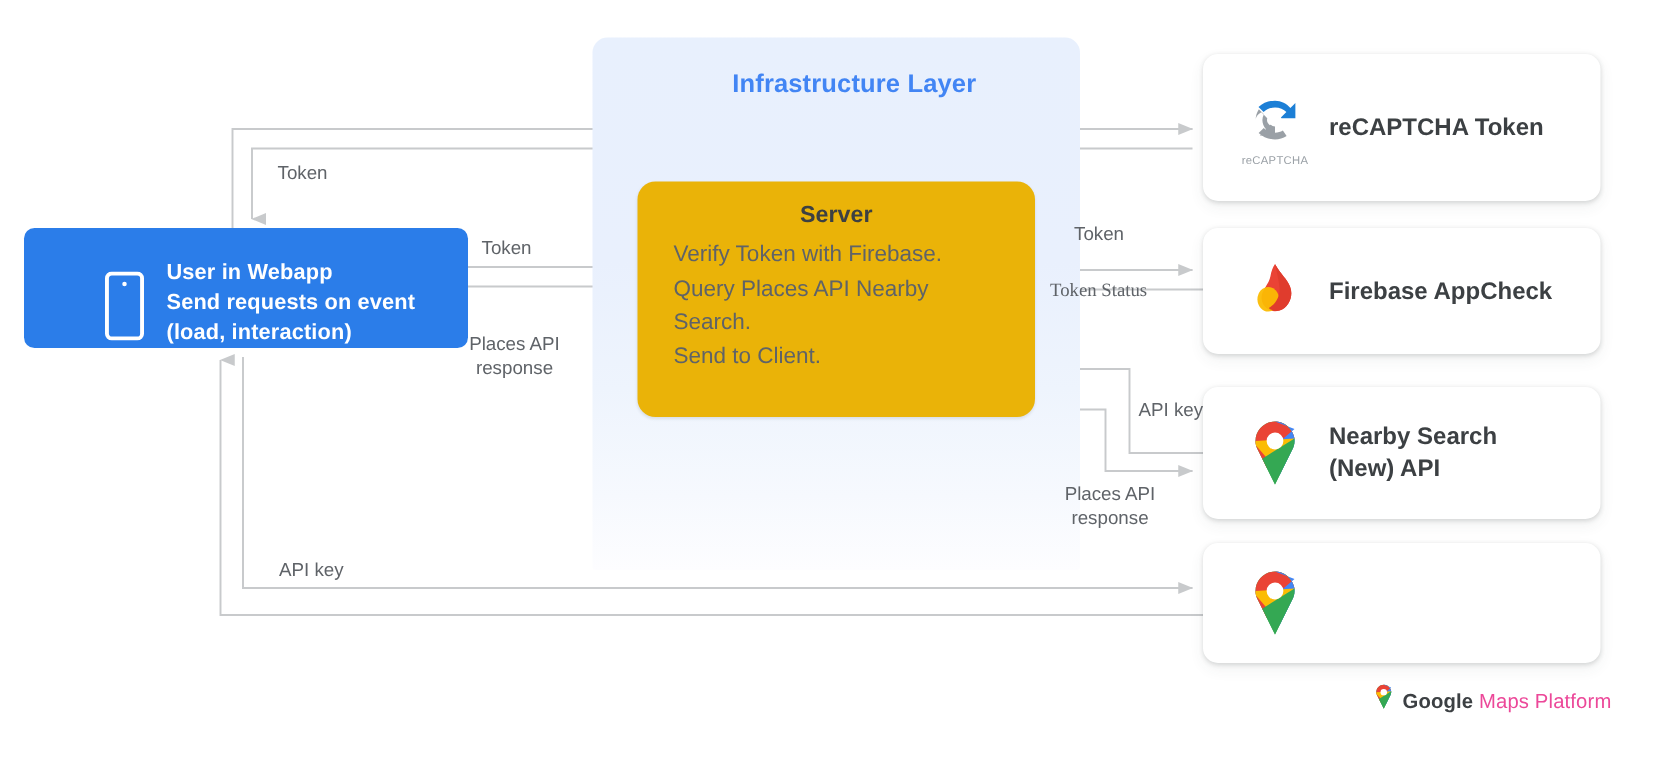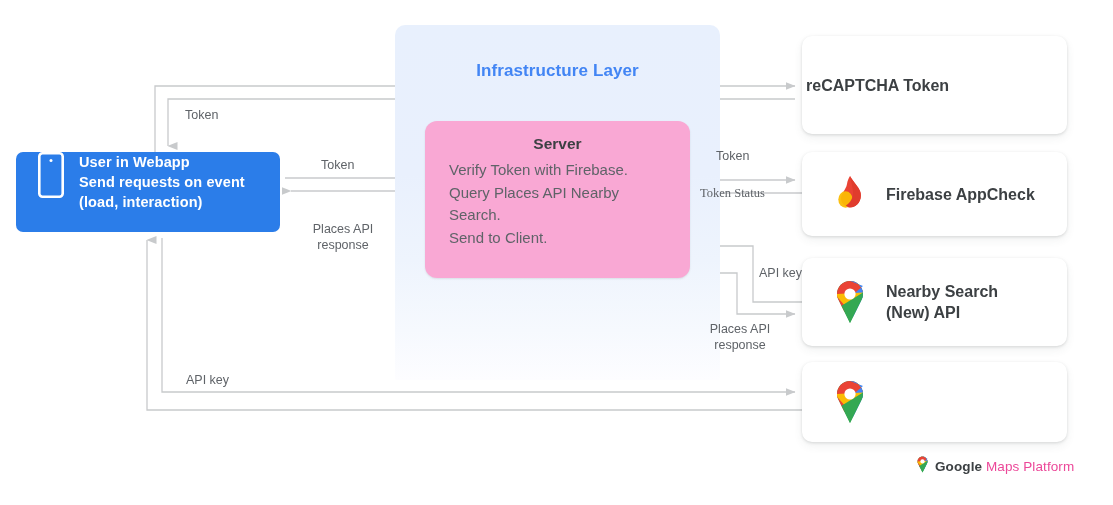--- a/index.html
+++ b/index.html
@@ -19,35 +19,36 @@
   
   .infra-panel{
     position:absolute;
     left:395px; top:25px;
     width:325px; height:355px;
     border-radius:10px 10px 2px 2px;
     background:linear-gradient(180deg,#e8f0fd 0%, #e9f0fd 42%, #eef4fd 66%, #f6f9fe 86%, #fdfdff 100%);
   }
   .infra-title{
     position:absolute;
-    left:395px; top:61px;
+    left:395px; top:46px;
     width:325px;
     text-align:center;
     font-size:17px;
     font-weight:bold;
     color:#4285f4;
     letter-spacing:.1px;
+    padding-left:12px;
   }
 
   
   .server-card{
     position:absolute;
     left:425px; top:121px;
     width:265px; height:157px;
-    background:#f9a8d4;
+    background:#eab308;
     border-radius:12px;
     box-shadow:0 1px 2px rgba(60,64,67,.12);
   }
   .server-title{
     margin:14px 0 6px 0;
     text-align:center;
     font-size:15.5px;
     font-weight:bold;
     color:#3c4043;
   }
@@ -60,21 +61,22 @@
   }
 
   
   .user-box{
     position:absolute;
     left:16px; top:152px;
     width:264px; height:80px;
     background:#2b7de9;
     border-radius:7px;
     display:flex;
-    align-items:flex-start;
+    align-items:flex-end;
+    padding-left:32px;
   }
   .phone-icon{
     margin-left:22px;
     margin-right:15px;
     flex:0 0 auto;
   }
   .user-text{
     font-size:14.5px;
     font-weight:bold;
     line-height:20px;
@@ -214,20 +216,29 @@
         <rect x="1.3" y="1.3" width="23.4" height="43.4" rx="3.2" ry="3.2" fill="none" stroke="#ffffff" stroke-width="2.6"></rect>
         <circle cx="13" cy="8.4" r="1.5" fill="#ffffff"></circle>
       </svg>
     </span>
     <div class="user-text">User in Webapp
 Send requests on event
 (load, interaction)</div>
   </div>
 
   <div class="svc-card" id="card-recaptcha">
+    <div class="svc-logo">
+      <svg width="40" height="40" viewBox="0 0 48 48">
+        <path d="M24 8.5c5.0 0 9.4 2.3 12.3 5.9l4.0-4.0v12.2H28.1l5.0-5.0C31.0 15.4 27.7 13.9 24 13.9 20.4 13.9 17.2 15.3 14.9 17.6l-4.1-4.0C14.2 10.4 18.9 8.5 24 8.5z" fill="#1c7fd6"></path>
+        <path d="M8.5 24c0-3.2 1.0-6.2 2.6-8.7l4.0 4.0C14.3 20.9 13.9 22.4 13.9 24c0 2.8 1.1 5.4 2.9 7.3l-5.0 5.0H24v-12.2l-4.1 4.1C18.4 26.9 17.6 25.5 17.6 24c0-.5.1-1.0.2-1.5l-4.7-4.7C9.8 19.7 8.5 21.7 8.5 24z" fill="#9aa0a6"></path>
+        <path d="M24 39.5c-5.1 0-9.7-2.0-13.1-5.2l4.1-4.0C17.2 32.6 20.4 34.1 24 34.1c2.3 0 4.4-.6 6.3-1.7l3.0 4.4C30.5 38.5 27.4 39.5 24 39.5z" fill="#9aa0a6"></path>
+        <circle cx="24" cy="24" r="5.2" fill="#ffffff"></circle>
+      </svg>
+      <div class="recaptcha-word">reCAPTCHA</div>
+    </div>
     <div class="svc-label">reCAPTCHA Token</div>
   </div>
 
   <div class="svc-card" id="card-nearby">
     <div class="svc-logo">
       <svg width="34" height="44" viewBox="0 0 34 44">
         <path d="M17 1 C9.8 1 4 6.8 4 14 C4 16.2 4.6 18.2 5.6 20 L17 43 L28.4 20 C29.4 18.2 30 16.2 30 14 C30 6.8 24.2 1 17 1 z" fill="#34a853"></path>
         <path d="M17 1 C9.8 1 4 6.8 4 14 C4 16.2 4.6 18.2 5.6 20 L11.5 32 L30 12.2 C28.6 5.8 23.3 1 17 1 z" fill="#ea4335"></path>
         <path d="M17 1 C23.2 1 28.5 5.6 30 12 L30 14 C30 16.2 29.4 18.2 28.4 20 L20 37 L12.2 21 L30 6 z" fill="#4285f4"></path>
         <path d="M4.3 17 C4.1 16 4 15 4 14 L30.2 12.4 L13 27 z" fill="#fbbc04"></path>

